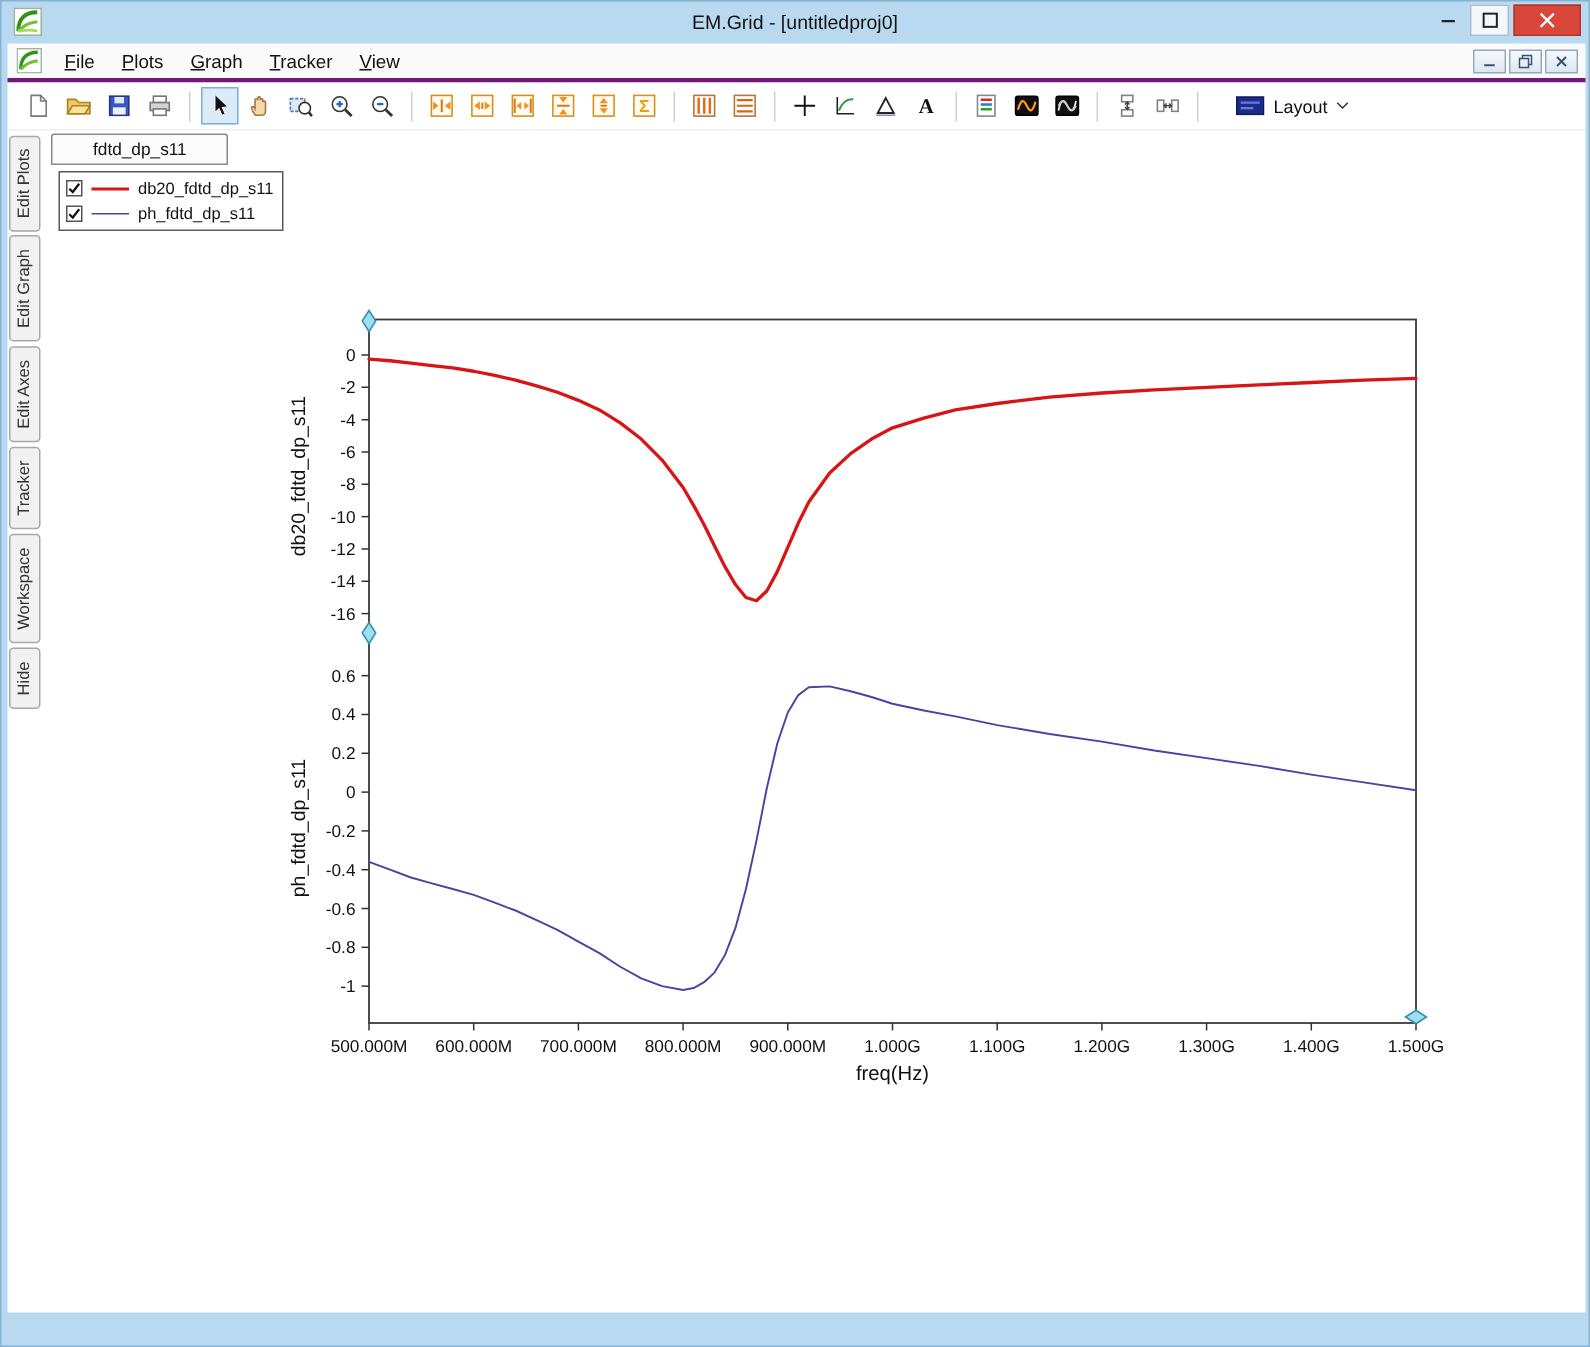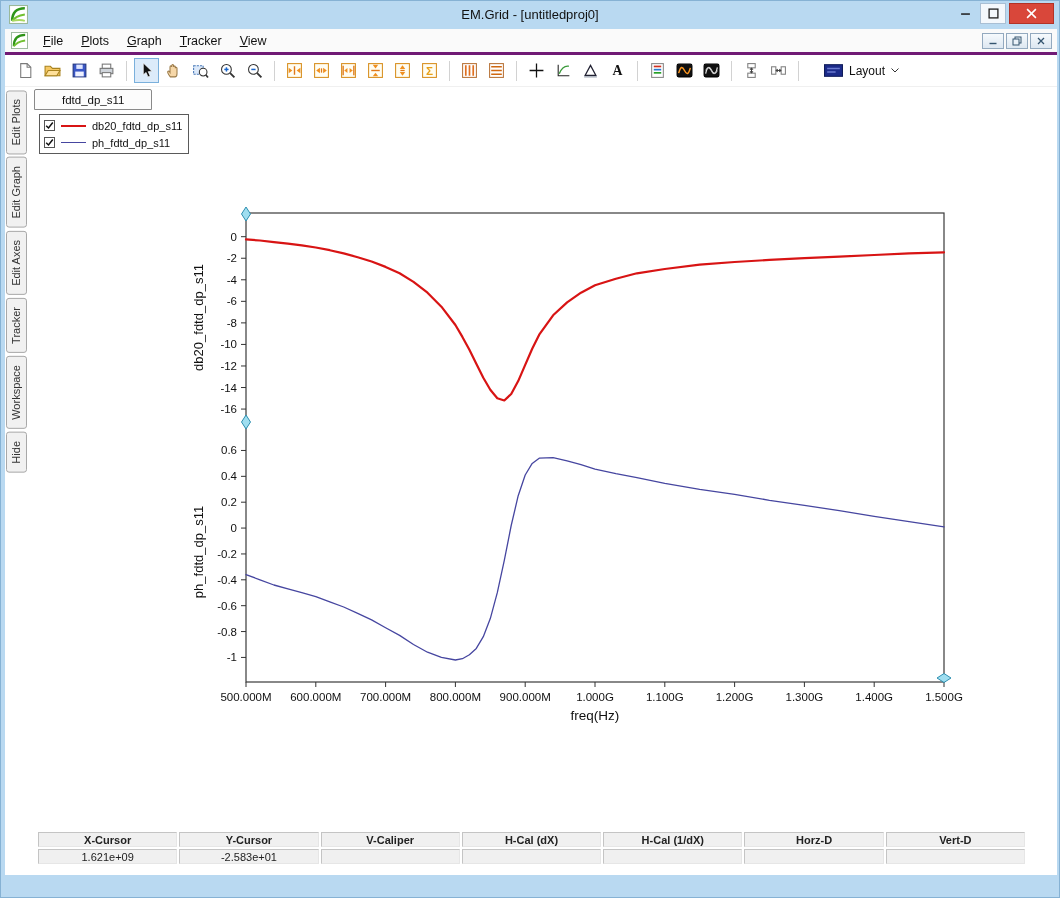--- a/index.html
+++ b/index.html
@@ -456,31 +456,15 @@
         <line x1="723.2" y1="481" x2="723.2" y2="486" stroke="#333"></line>
         <text x="723.2" y="500" text-anchor="middle" font-size="11.5" fill="#111">1.400G</text>
         <line x1="793" y1="481" x2="793" y2="486" stroke="#333"></line>
         <text x="793" y="500" text-anchor="middle" font-size="11.5" fill="#111">1.500G</text>
         <text x="444" y="519" text-anchor="middle" font-size="13.5" fill="#111">freq(Hz)</text>
         <path d="M95 6L99.5 13L95 20L90.5 13Z" fill="#9fdef0" stroke="#2e8fb0"></path>
         <path d="M95 214L99.5 221L95 228L90.5 221Z" fill="#9fdef0" stroke="#2e8fb0"></path>
         <path d="M786 477L793 472.5L800 477L793 481.5Z" fill="#9fdef0" stroke="#2e8fb0"></path>
       </svg>
 
-    <div id="statusbar">
-        <div class="cell header">X-Cursor</div>
-        <div class="cell header">Y-Cursor</div>
-        <div class="cell header">V-Caliper</div>
-        <div class="cell header">H-Cal (dX)</div>
-        <div class="cell header">H-Cal (1/dX)</div>
-        <div class="cell header">Horz-D</div>
-        <div class="cell header">Vert-D</div>
-        <div class="cell">1.621e+09</div>
-        <div class="cell">-2.583e+01</div>
-        <div class="cell"></div>
-        <div class="cell"></div>
-        <div class="cell"></div>
-        <div class="cell"></div>
-        <div class="cell"></div>
-      </div>
   </div>
 
 </div>
 
 </body></html>

